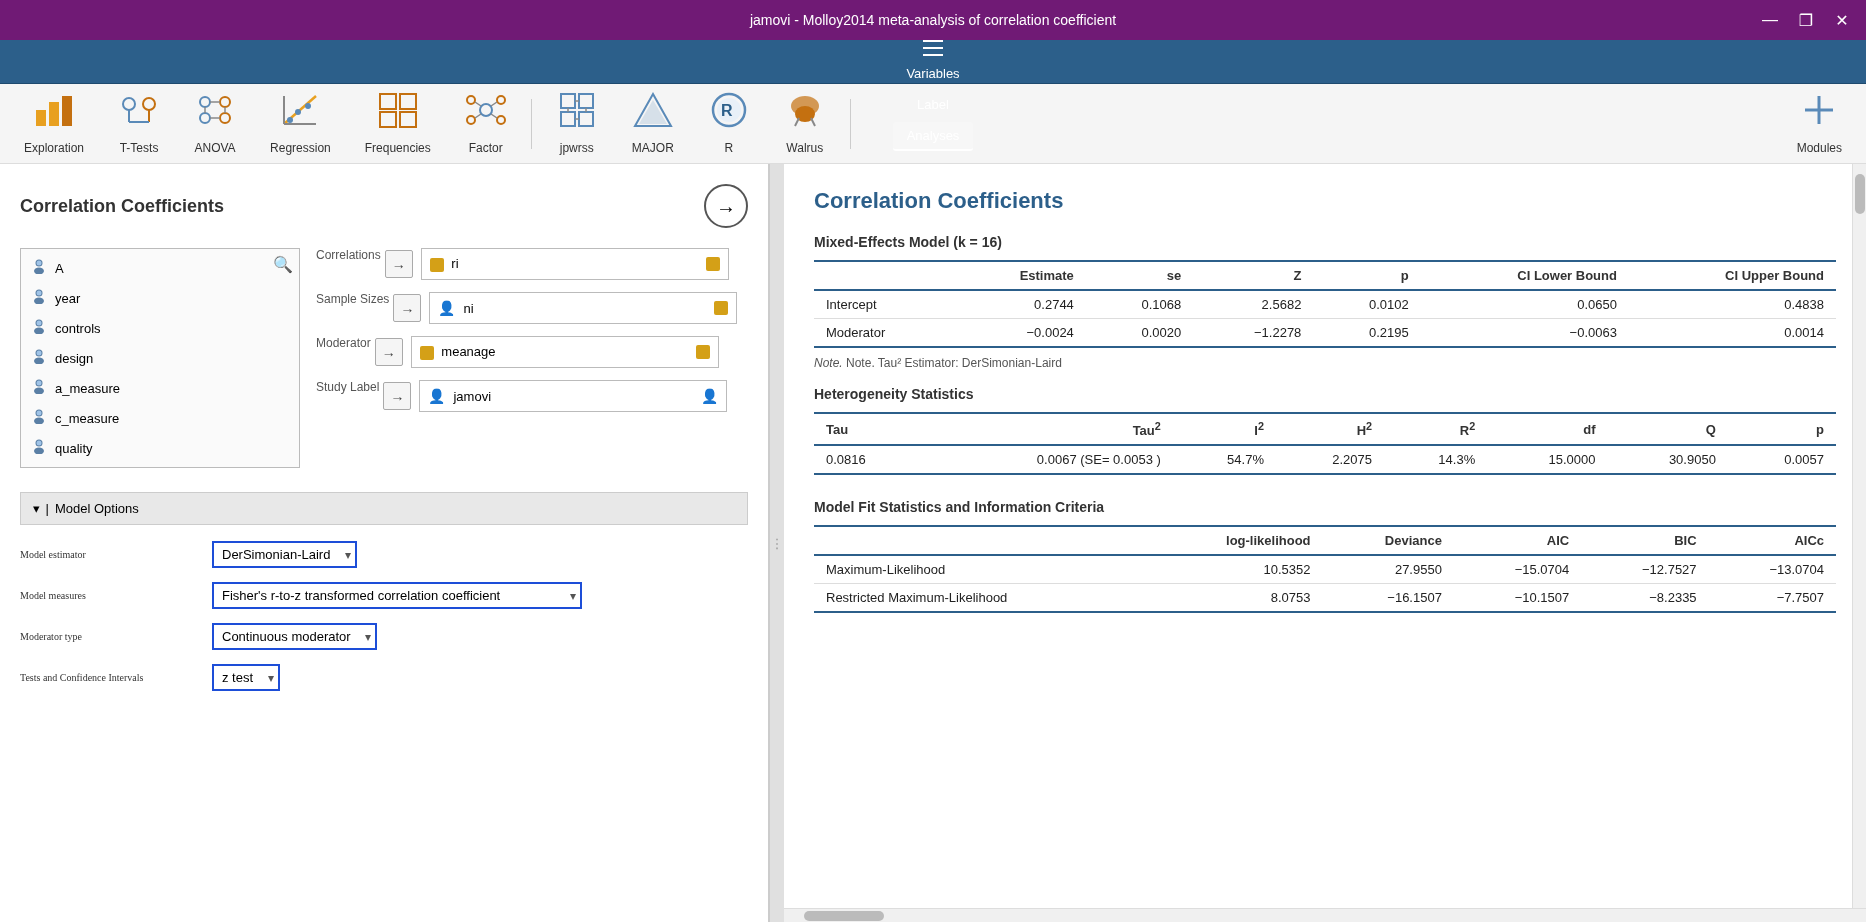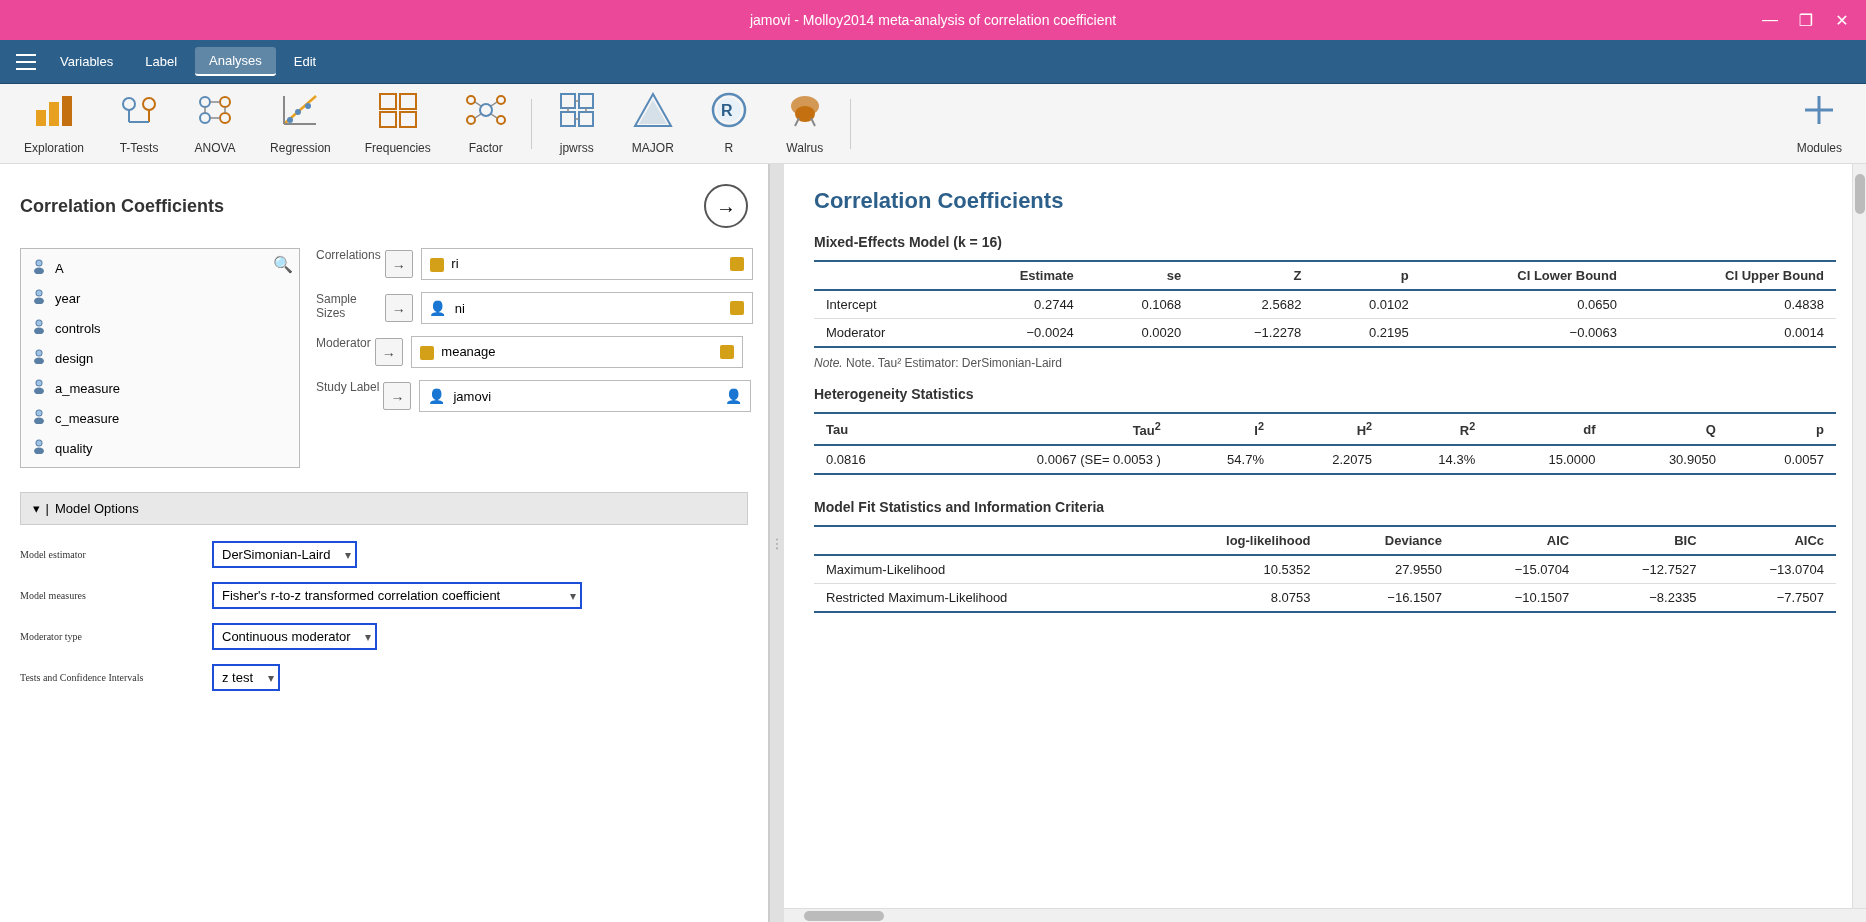--- a/index.html
+++ b/index.html
@@ -1,20 +1,20 @@
 <!DOCTYPE html>
 <html><head>
   <meta charset="utf-8">
   <style>
     * { box-sizing: border-box; margin: 0; padding: 0; }
     body { font-family: 'Segoe UI', Arial, sans-serif; font-size: 13px; background: #f0f0f0; width: 1866px; height: 922px; overflow: hidden; }
 
     
     .title-bar {
-      background: #ec4899;
+      background: #701a75;
       color: white;
       height: 40px;
       display: flex;
       align-items: center;
       justify-content: center;
       position: relative;
       font-size: 14px;
     }
     .title-bar-controls {
       position: absolute;
@@ -31,20 +31,21 @@
 
     
     .menu-bar {
       background: #2c5f8a;
       height: 44px;
       display: flex;
       align-items: center;
       padding: 0 10px;
       gap: 4px;
       border-bottom: 1px solid #1e4a6e;
+      flex-direction: column;
     }
     .menu-btn {
       color: white;
       padding: 6px 14px;
       border-radius: 3px;
       cursor: pointer;
       font-size: 13px;
     }
     .menu-btn.active { background: rgba(255,255,255,0.25); border-bottom: 2px solid white; }
     .menu-hamburger {
@@ -147,21 +148,21 @@
     }
     .assign-label {
       font-size: 12px; color: #555; font-weight: 500; margin-bottom: 2px;
     }
     .assign-box {
       border: 1px solid #bbb;
       background: white;
       padding: 5px 8px;
       display: flex; align-items: center; justify-content: space-between;
       min-height: 32px;
-      width: 332px;
+      width: 308px;
       font-size: 13px;
     }
     .assign-arrow-btn {
       width: 28px; height: 28px;
       border: 1px solid #aaa; background: #f5f5f5;
       display: flex; align-items: center; justify-content: center;
       cursor: pointer; font-size: 14px; color: #444;
       border-radius: 2px;
     }
 

